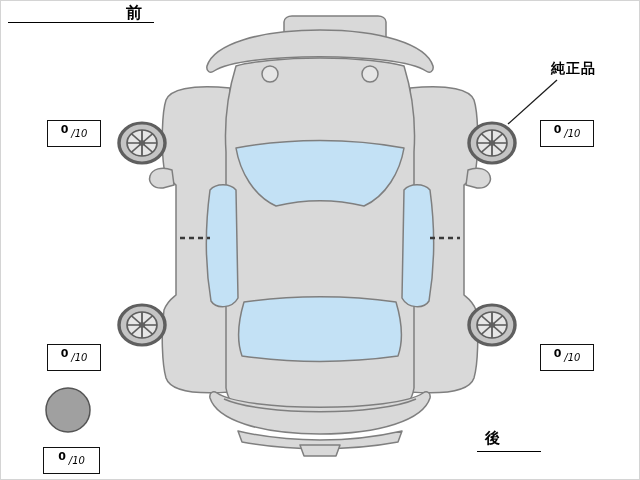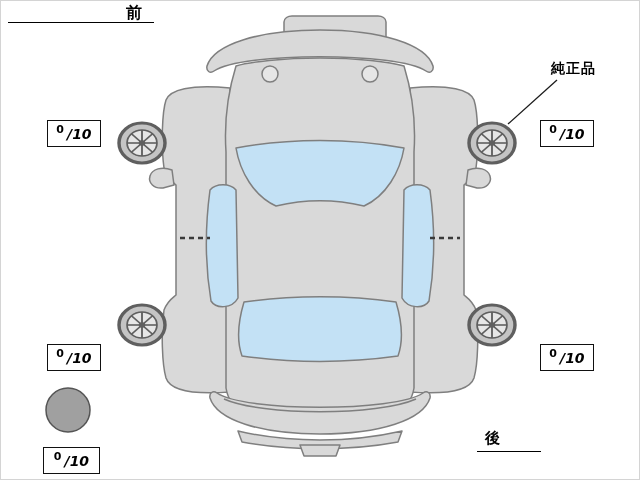--- a/index.html
+++ b/index.html
@@ -18,21 +18,21 @@
   .underline{position:absolute;height:0;border-top:1.5px solid #000;}
   .front-underline{left:8px;top:22px;width:146px;}
   .rear-underline{left:477px;top:451px;width:64px;}
   .score-box{
     position:absolute;width:54px;height:27px;
     border:1.5px solid #111;background:#fff;
     display:flex;align-items:center;justify-content:center;gap:3px;
     box-sizing:border-box;
   }
   .score-value{font-size:11px;font-weight:bold;transform:translateY(-4px);}
-  .score-max{font-size:14px;font-weight:bold;font-style:italic;}
+  .score-max{font-size:10px;font-weight:normal;font-style:italic;}
   .pos-fl{left:47px;top:120px;}
   .pos-fr{left:540px;top:120px;}
   .pos-rl{left:47px;top:344px;}
   .pos-rr{left:540px;top:344px;}
   .pos-spare{left:43px;top:447px;width:57px;}
 </style>
 </head>
 <body>
 
 <div class="stage">

